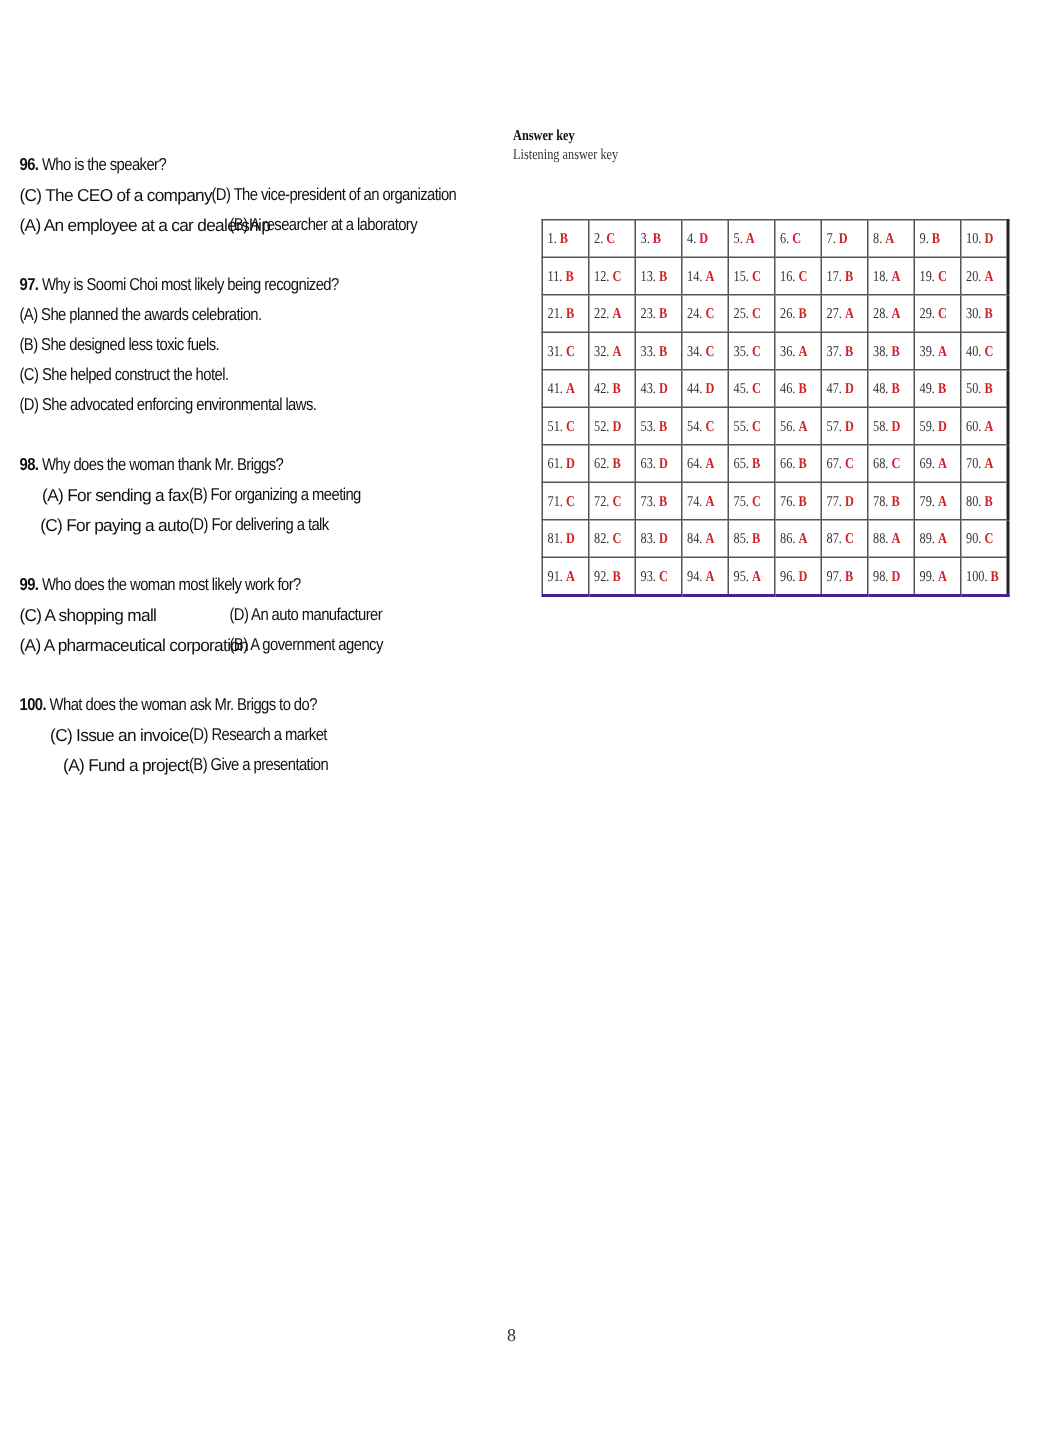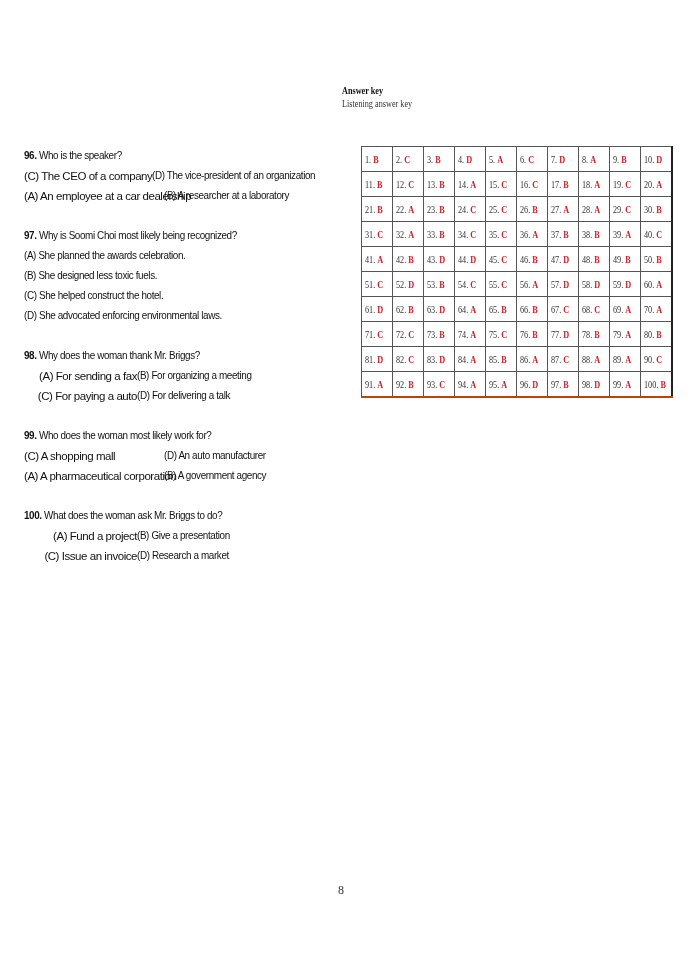--- a/index.html
+++ b/index.html
@@ -1,34 +1,34 @@
 <!DOCTYPE html>
 <html><head>
   <meta charset="utf-8">
   <style>
     html, body { margin: 0; padding: 0; background: #ffffff; }
     body { width: 700px; height: 960px; position: relative; overflow: hidden; font-family: "Liberation Sans", sans-serif; color: #111; }
-    .questions { position: absolute; left: 24px; top: 101px; width: 300px; margin-top: 45px; }
+    .questions { position: absolute; left: 13px; top: 101px; width: 300px; }
     .q { margin-bottom: 21px; }
     .q-title { font-size: 11.5px; line-height: 19px; letter-spacing: -0.45px; transform: scaleX(0.86); transform-origin: left; white-space: nowrap; }
     .q-title b { font-weight: bold; }
     .opts { position: relative; }
     .opt-row { display: flex; height: 20px; line-height: 20px; }
     .opt { font-size: 11.5px; letter-spacing: -0.45px; white-space: nowrap; transform: scaleX(0.86); transform-origin: left; }
     .q96 .col1, .q99 .col1 { width: 140px; }
     .q98 .col1, .q100 .col1 { width: 113px; text-align: right; }
     .q97 .opt-row { display: block; }
     .key { position: absolute; left: 342px; top: 84px; }
     .key-title { font-family: "Liberation Serif", serif; font-size: 10px; font-weight: bold; line-height: 13px; transform: scaleX(0.82); transform-origin: left; }
     .key-sub { font-family: "Liberation Serif", serif; font-size: 10px; line-height: 14px; color: #333; transform: scaleX(0.82); transform-origin: left; white-space: nowrap; }
     table.answers { position: absolute; left: 361px; top: 146px; border-collapse: collapse; }
     table.answers td { width: 27px; height: 24px; border: 1px solid #555; padding: 0 0 0 3px; font-family: "Liberation Serif", serif; font-size: 10px; color: #333; white-space: nowrap; }
     table.answers td .n { display: inline-block; transform: scaleX(0.82); transform-origin: left; }
     table.answers td .a { color: #d0202a; font-weight: bold; }
-    table.answers tr:last-child td { border-bottom: 2px solid #c2410c; }
+    table.answers tr:last-child td { border-bottom: 2px solid #4c1d95; }
     table.answers td:last-child { border-right: 2px solid #222; }
     .page-num { position: absolute; left: 338px; top: 883px; font-family: "Liberation Serif", serif; font-size: 12px; color: #333; }
   </style>
 </head>
 <body>
 
 <div class="questions">
   <div class="q q96">
     <div class="q-title"><b>96.</b> <span>Who is the speaker?</span></div>
     <div class="opts">
@@ -86,26 +86,26 @@
           <div class="col1"><span class="opt">(A) A pharmaceutical corporation</span></div>
           <span class="opt">(B) A government agency</span>
         </div>
     </div>
   </div>
 
   <div class="q q100">
     <div class="q-title"><b>100.</b> <span>What does the woman ask Mr. Briggs to do?</span></div>
     <div class="opts">
       <div class="opt-row">
+          <div class="col1"><span class="opt">(C) Issue an invoice</span></div>
+          <span class="opt">(D) Research a market</span>
+        </div>
+      <div class="opt-row">
           <div class="col1"><span class="opt">(A) Fund a project</span></div>
           <span class="opt">(B) Give a presentation</span>
-        </div>
-      <div class="opt-row">
-          <div class="col1"><span class="opt">(C) Issue an invoice</span></div>
-          <span class="opt">(D) Research a market</span>
         </div>
     </div>
   </div>
 </div>
 
 <div class="key">
   <div class="key-title">Answer key</div>
   <div class="key-sub">Listening answer key</div>
 </div>
 

